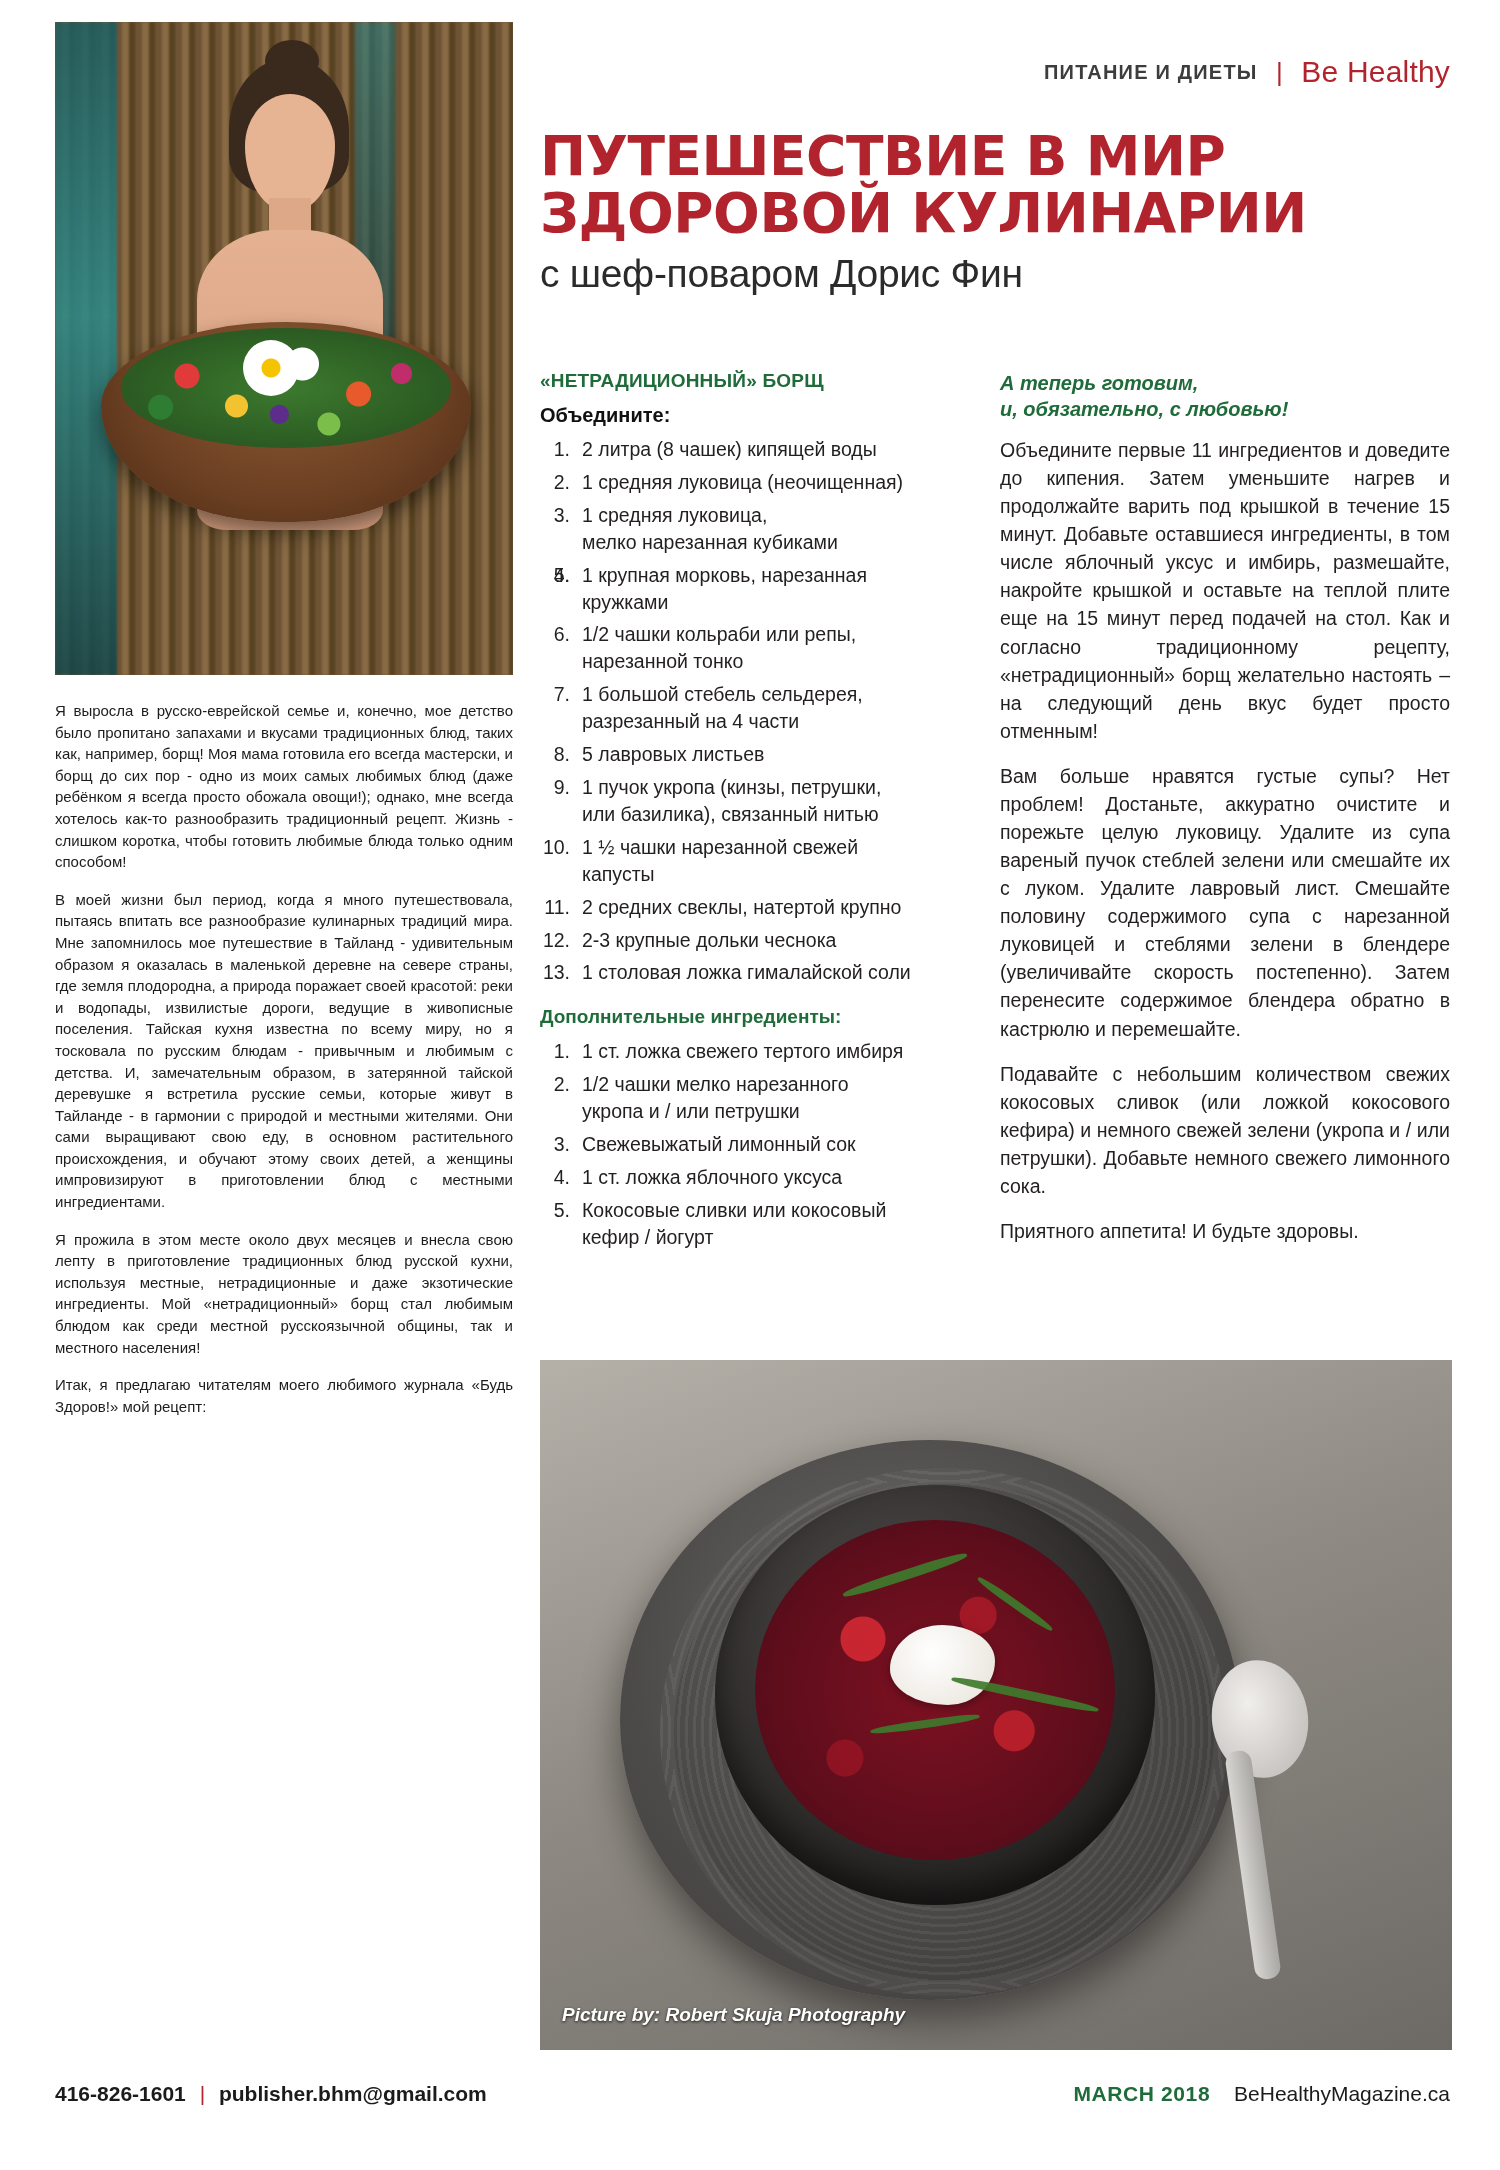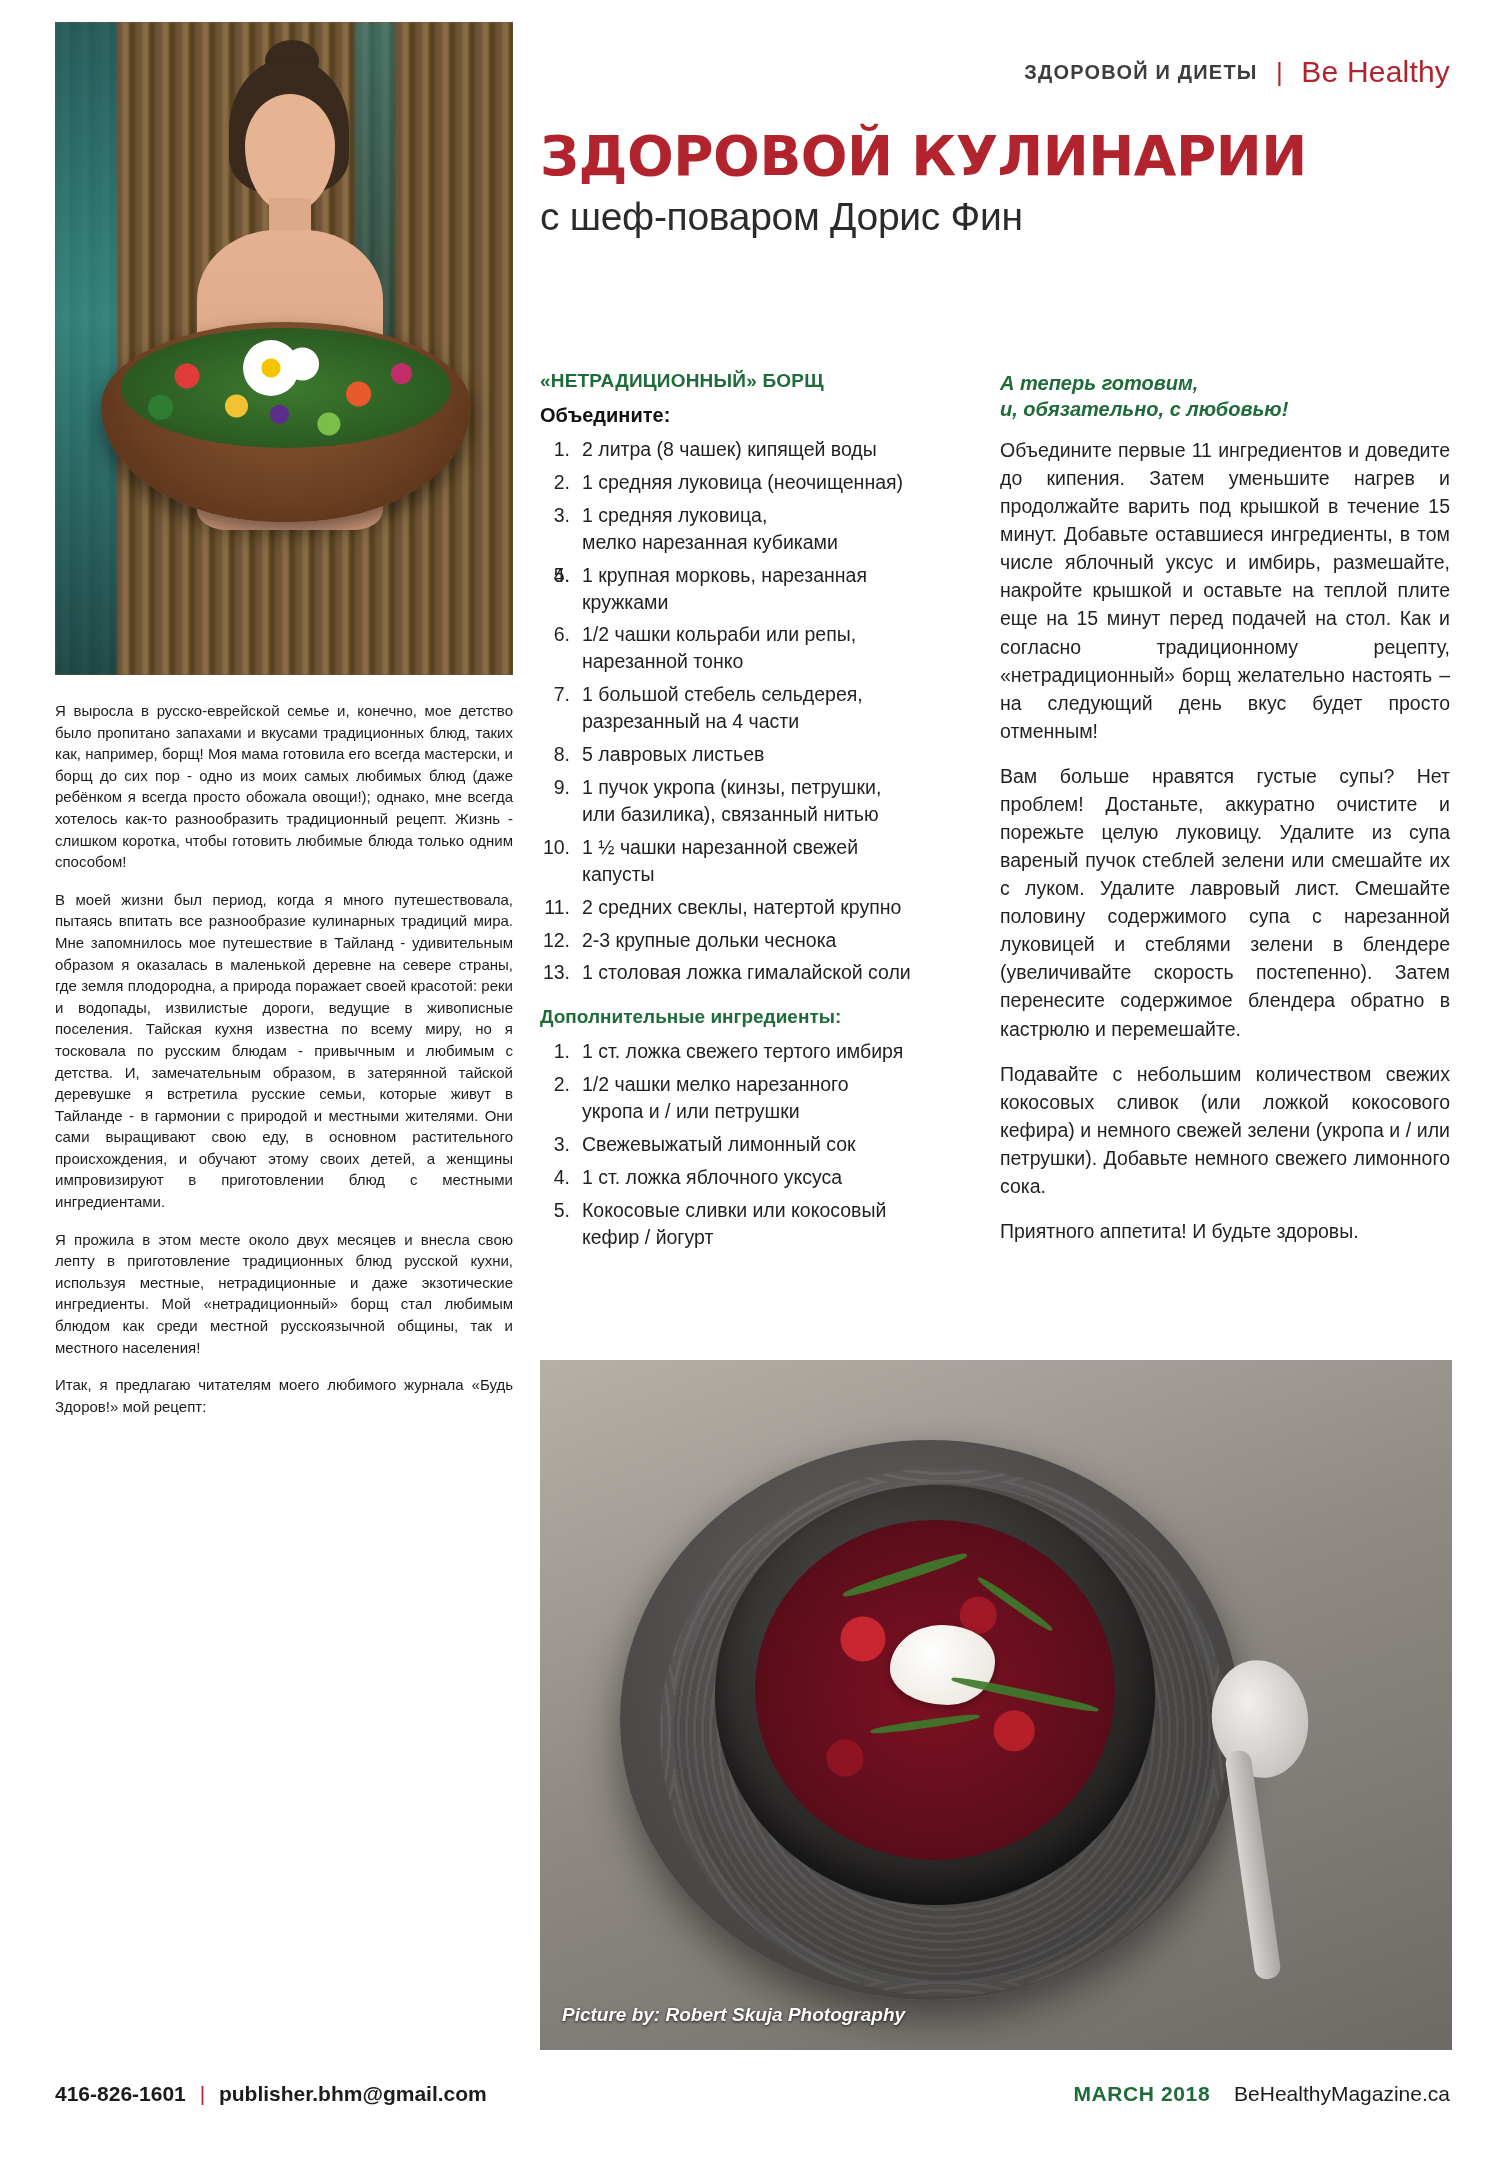--- a/index.html
+++ b/index.html
@@ -391,26 +391,27 @@
     color: #1b1b1b;
     margin-left: 18px;
   }
 </style>
 </head>
 <body>
 
 <div class="page">
 
   <div class="header">
-    <span class="kicker">ЗДОРОВОЙ И ДИЕТЫ</span>
+    <span class="kicker">ПИТАНИЕ И ДИЕТЫ</span>
     <span class="kicker-sep">|</span>
     <span class="brand">Be Healthy</span>
   </div>
 
   <div class="title-block">
+    <div class="title-line">ПУТЕШЕСТВИЕ В МИР</div>
     <div class="title-line">ЗДОРОВОЙ КУЛИНАРИИ</div>
     <div class="subtitle">с шеф-поваром Дорис Фин</div>
   </div>
 
   <div class="photo-top">
     <div class="bg-wall"></div>
     <div class="teal-strip"></div>
     <div class="teal-strip2"></div>
     <div class="woman">
       <div class="bun"></div>

